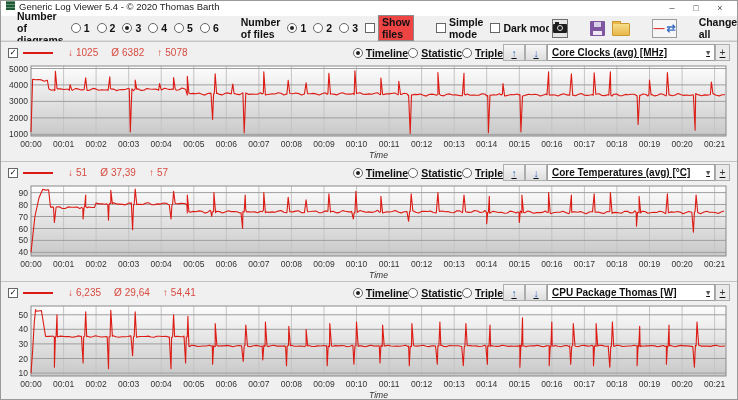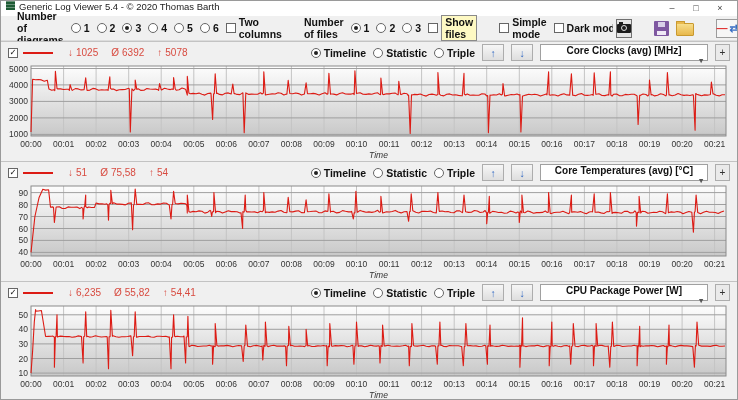--- a/index.html
+++ b/index.html
@@ -18,21 +18,21 @@
            font-size:10.5px;font-weight:bold;color:#111;background:#f0f0f0;
            border-bottom:1px solid #dcdcdc;}
   .grp{display:inline-flex;align-items:center;gap:3px;}
   .radio{width:10px;height:10px;border:1px solid #666;border-radius:50%;background:#fff;
          position:relative;box-sizing:border-box;flex:none;}
   .radio.sel::after{content:"";position:absolute;left:2px;top:2px;width:4px;height:4px;
          border-radius:50%;background:#222;}
   .cbx{width:10px;height:10px;border:1px solid #666;background:#fff;box-sizing:border-box;
        display:inline-flex;align-items:center;justify-content:center;font-size:8.5px;
        color:#222;line-height:1;flex:none;}
-  .boxed{border:1px solid #8a8a8a;padding:0 3px;background:#fef9c3;}
+  .boxed{border:1px solid #8a8a8a;padding:0 3px;background:#ef4444;}
   .trunc{display:inline-block;max-width:46px;overflow:hidden;white-space:nowrap;}
   .sp{width:8px;flex:none;}
   button{font-family:inherit;cursor:default;}
   .cam-btn{width:30px;height:19px;border:1px solid #707070;background:#e6e6e6;
            display:flex;align-items:center;justify-content:center;padding:0;margin-left:-4px;}
   .cam{width:14px;height:9px;background:#1d1d1d;border-radius:1px;position:relative;}
   .cam::before{content:"";position:absolute;left:4px;top:1.5px;width:4px;height:4px;
            border:1px solid #ddd;border-radius:50%;}
   .cam::after{content:"";position:absolute;top:-2px;left:2px;width:4px;height:2px;background:#1d1d1d;}
   .flat-btn{width:22px;height:19px;border:none;background:transparent;display:flex;
@@ -48,26 +48,26 @@
            display:flex;align-items:center;justify-content:center;gap:2px;padding:0;}
   .redline{color:#e03030;font-weight:bold;font-size:11px;line-height:1;}
   .refresh{color:#3a6fc4;font-size:11px;line-height:1;font-weight:bold;}
   
   .panels{display:flex;flex-direction:column;height:360px;}
   .panel{flex:1;border-top:1px solid #c3c3c3;display:flex;flex-direction:column;background:#f0f0f0;}
   .phead{height:21px;display:flex;align-items:center;padding:0 7px;gap:5px;font-size:10px;}
   .legend{width:30px;height:2px;flex:none;}
   .stats{display:flex;align-items:center;gap:4px;margin-left:10px;}
   .stats .pair{display:flex;align-items:center;gap:3px;margin-right:9px;}
-  .pright{margin-left:auto;display:flex;gap:7px;font-weight:bold;font-size:10.5px;color:#111;}
+  .pright{margin-left:auto;display:flex;font-weight:bold;font-size:10.5px;color:#111;text-decoration:underline;}
   .abtn{width:22px;height:17px;border:1px solid #adadad;background:linear-gradient(#f6f6f6,#dedede);
         display:flex;align-items:center;justify-content:center;font-size:10.5px;font-weight:bold;
         color:#3a6fc4;padding:0;}
   .select{width:168px;height:17px;border:1px solid #a0a0a0;background:#fff;display:flex;
-          align-items:center;font-size:10px;font-weight:bold;padding:0 4px;box-sizing:border-box;flex-direction:column;}
+          align-items:center;font-size:10px;font-weight:bold;padding:0 4px;box-sizing:border-box;}
   .selarrow{margin-left:auto;color:#555;font-size:7.5px;}
   .plusbtn{width:15px;height:17px;border:1px solid #adadad;background:#eaeaea;font-size:10px;
            color:#333;padding:0;line-height:1;}
   svg.chart{display:block;width:738px;height:98px;}
   svg.chart text{font-size:8.5px;fill:#333;}
 </style>
 </head>
 <body>
 
 <div class="titlebar">
@@ -98,24 +98,20 @@
       <span class="radio"></span>
       <span>4</span>
     </label>
   <label class="grp">
       <span class="radio"></span>
       <span>5</span>
     </label>
   <label class="grp">
       <span class="radio"></span>
       <span>6</span>
-    </label>
-  <label class="grp">
-      <span class="cbx"></span>
-      <span>Two columns</span>
     </label>
   <span class="sp"></span>
   <span>Number of files</span>
   <label class="grp">
       <span class="radio sel"></span>
       <span>1</span>
     </label>
   <label class="grp">
       <span class="radio"></span>
       <span>2</span>
@@ -163,21 +159,21 @@
     <div class="phead">
       <span class="cbx">✓</span>
       <span class="legend" style="background: rgb(220, 27, 20);"></span>
       <span class="stats" style="color: rgb(216, 75, 64);">
         <span class="pair">
             <span>↓</span>
             <span>1025</span>
           </span>
         <span class="pair">
             <span>Ø</span>
-            <span>6392</span>
+            <span>6382</span>
           </span>
         <span class="pair">
             <span>↑</span>
             <span>5078</span>
           </span>
       </span>
       <span class="pright">
         <label class="grp">
             <span class="radio sel"></span>
             <span>Timeline</span>
@@ -274,25 +270,25 @@
     <div class="phead">
       <span class="cbx">✓</span>
       <span class="legend" style="background: rgb(220, 27, 20);"></span>
       <span class="stats" style="color: rgb(216, 75, 64);">
         <span class="pair">
             <span>↓</span>
             <span>51</span>
           </span>
         <span class="pair">
             <span>Ø</span>
-            <span>75,58</span>
-          </span>
-        <span class="pair">
-            <span>↑</span>
-            <span>54</span>
+            <span>37,39</span>
+          </span>
+        <span class="pair">
+            <span>↑</span>
+            <span>57</span>
           </span>
       </span>
       <span class="pright">
         <label class="grp">
             <span class="radio sel"></span>
             <span>Timeline</span>
           </label>
         <label class="grp">
             <span class="radio"></span>
             <span>Statistic</span>
@@ -387,21 +383,21 @@
     <div class="phead">
       <span class="cbx">✓</span>
       <span class="legend" style="background: rgb(220, 27, 20);"></span>
       <span class="stats" style="color: rgb(216, 75, 64);">
         <span class="pair">
             <span>↓</span>
             <span>6,235</span>
           </span>
         <span class="pair">
             <span>Ø</span>
-            <span>55,82</span>
+            <span>29,64</span>
           </span>
         <span class="pair">
             <span>↑</span>
             <span>54,41</span>
           </span>
       </span>
       <span class="pright">
         <label class="grp">
             <span class="radio sel"></span>
             <span>Timeline</span>
@@ -414,21 +410,21 @@
             <span class="radio"></span>
             <span>Triple</span>
           </label>
         <button class="abtn">
             <span>↑</span>
           </button>
         <button class="abtn">
             <span>↓</span>
           </button>
         <span class="select">
-            <span>CPU Package Power [W]</span>
+            <span>CPU Package Thomas [W]</span>
             <span class="selarrow">▾</span>
           </span>
         <button class="plusbtn">+</button>
       </span>
     </div>
     <svg class="chart" id="chart-2" viewBox="0 0 738 98">
         <defs>
           <linearGradient id="bg2" x1="0" x2="0" y1="0" y2="1">
             <stop offset="0" stop-color="#fdfdfd"></stop>
             <stop offset="1" stop-color="#c8c8c8"></stop>

